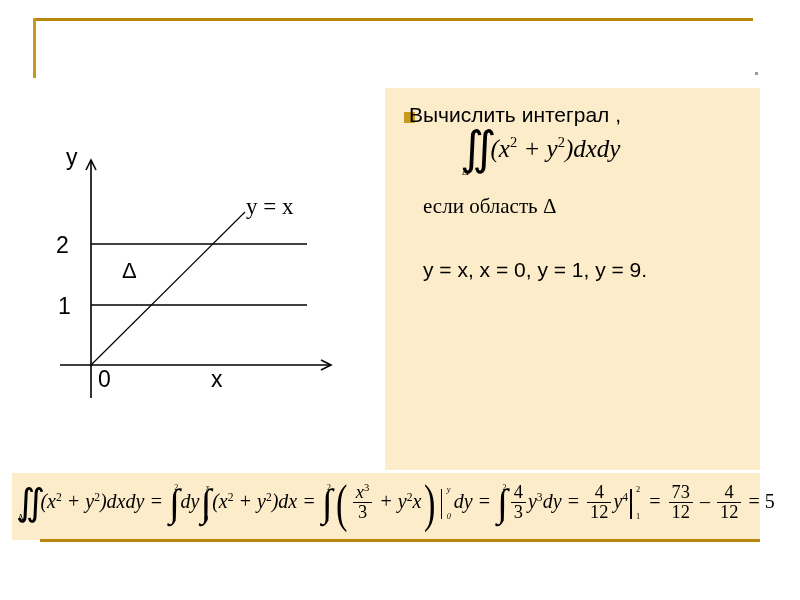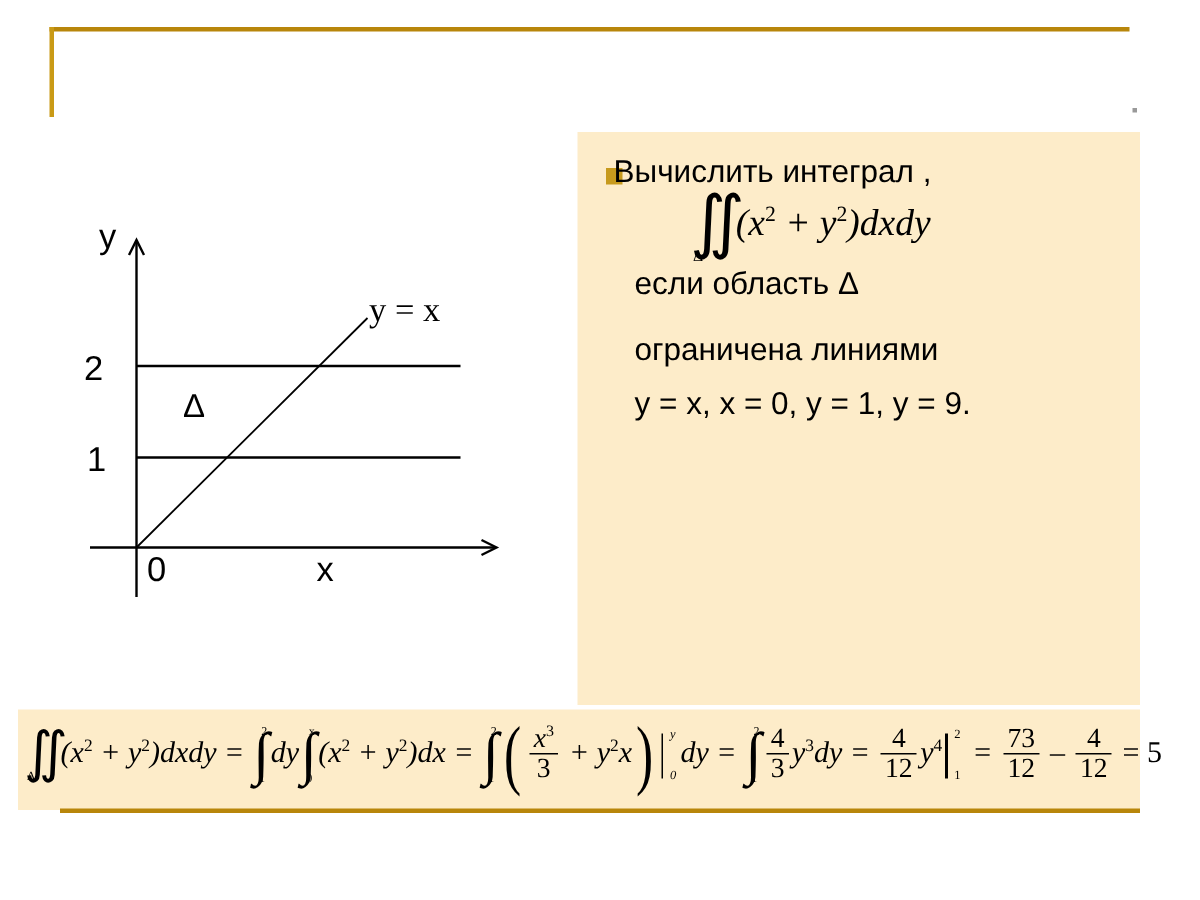--- a/index.html
+++ b/index.html
@@ -72,21 +72,21 @@
     height: 11px;
     background: #c79a1d;
   }
   .txt {
     position: absolute;
     color: #000000;
     font-size: 21px;
     white-space: nowrap;
   }
   .t-line1 { left: 409px; top: 103px; }
-  .t-line3 { left: 423px; top: 178px; }
+  .t-line3 { left: 423px; top: 194px; font-family: Liberation Serif, serif; }
   .t-line4 { left: 423px; top: 222px; }
   .t-line5 { left: 423px; top: 258px; }
   .t-solution {
     left: 423px;
     top: 418px;
     text-decoration: underline;
     text-underline-offset: 3px;
   }
 
   
@@ -296,21 +296,20 @@
   <div class="txt t-line1">Вычислить интеграл ,</div>
 
   <div class="formula-top math">
     <span class="dint">
       <span class="glyph">∬</span>
       <span class="lim">Δ</span>
     </span><span class="it">(</span><span class="it">x</span><sup class="sn">2</sup><span class="it"> + </span><span class="it">y</span><sup class="sn">2</sup><span class="it">)</span><span class="it">dxdy</span>
   </div>
 
   <div class="txt t-line3">если область Δ</div>
-  <div class="txt t-line4">ограничена линиями</div>
   <div class="txt t-line5">y = x, x = 0, y = 1, y = 9.</div>
 
   <div class="panel-bottom"></div>
   <div class="formula-bottom math">
 
     
     <span class="dint">
       <span class="glyph">∬</span>
       <span class="lim">Δ</span>
     </span><span class="it">(</span><span class="it">x</span><sup class="sn">2</sup><span class="it"> + </span><span class="it">y</span><sup class="sn">2</sup><span class="it">)</span><span class="it">dxdy</span><span class="it"> = </span>

